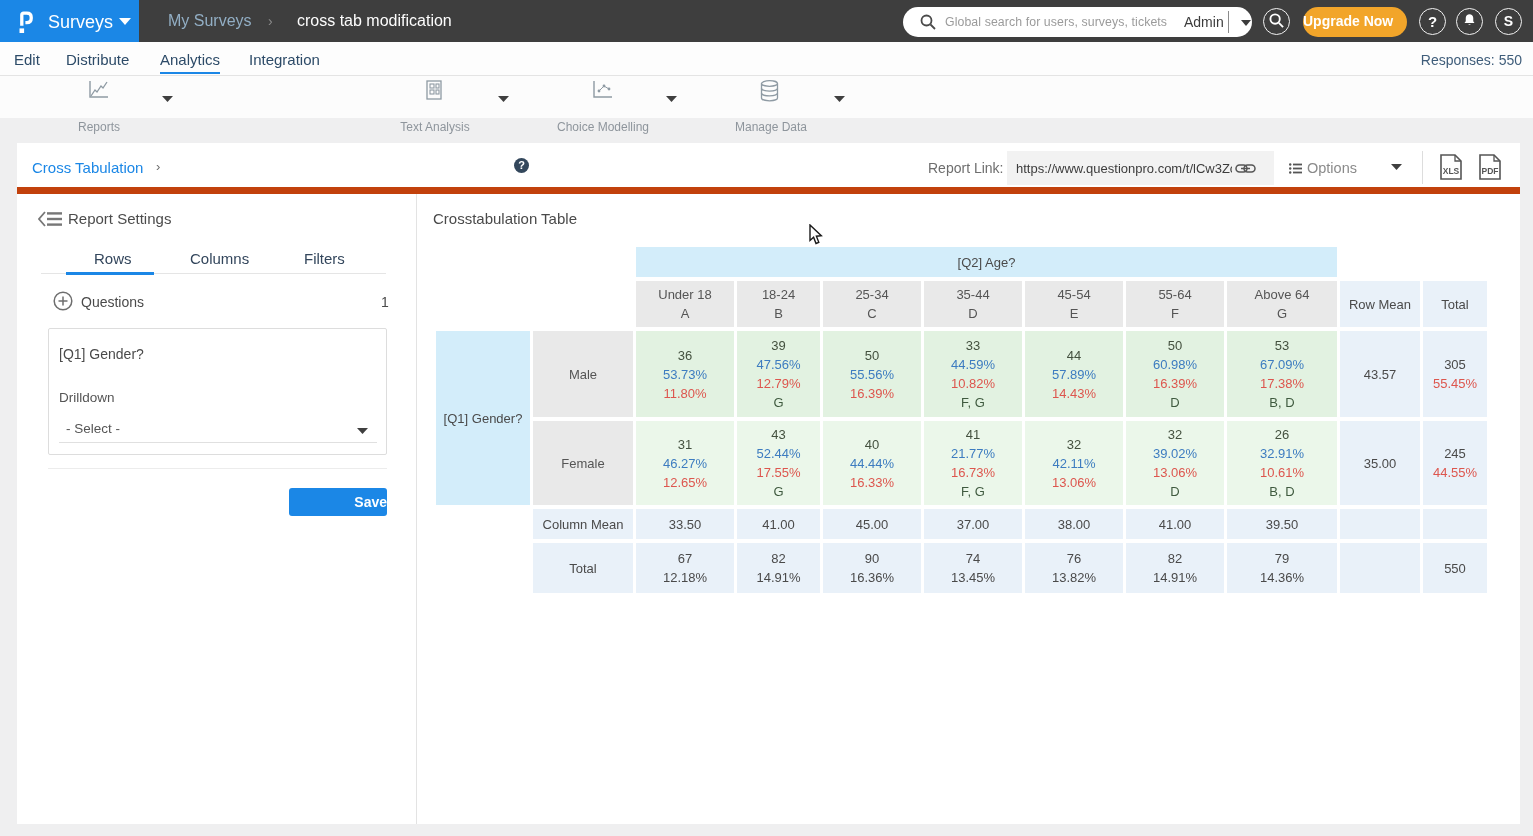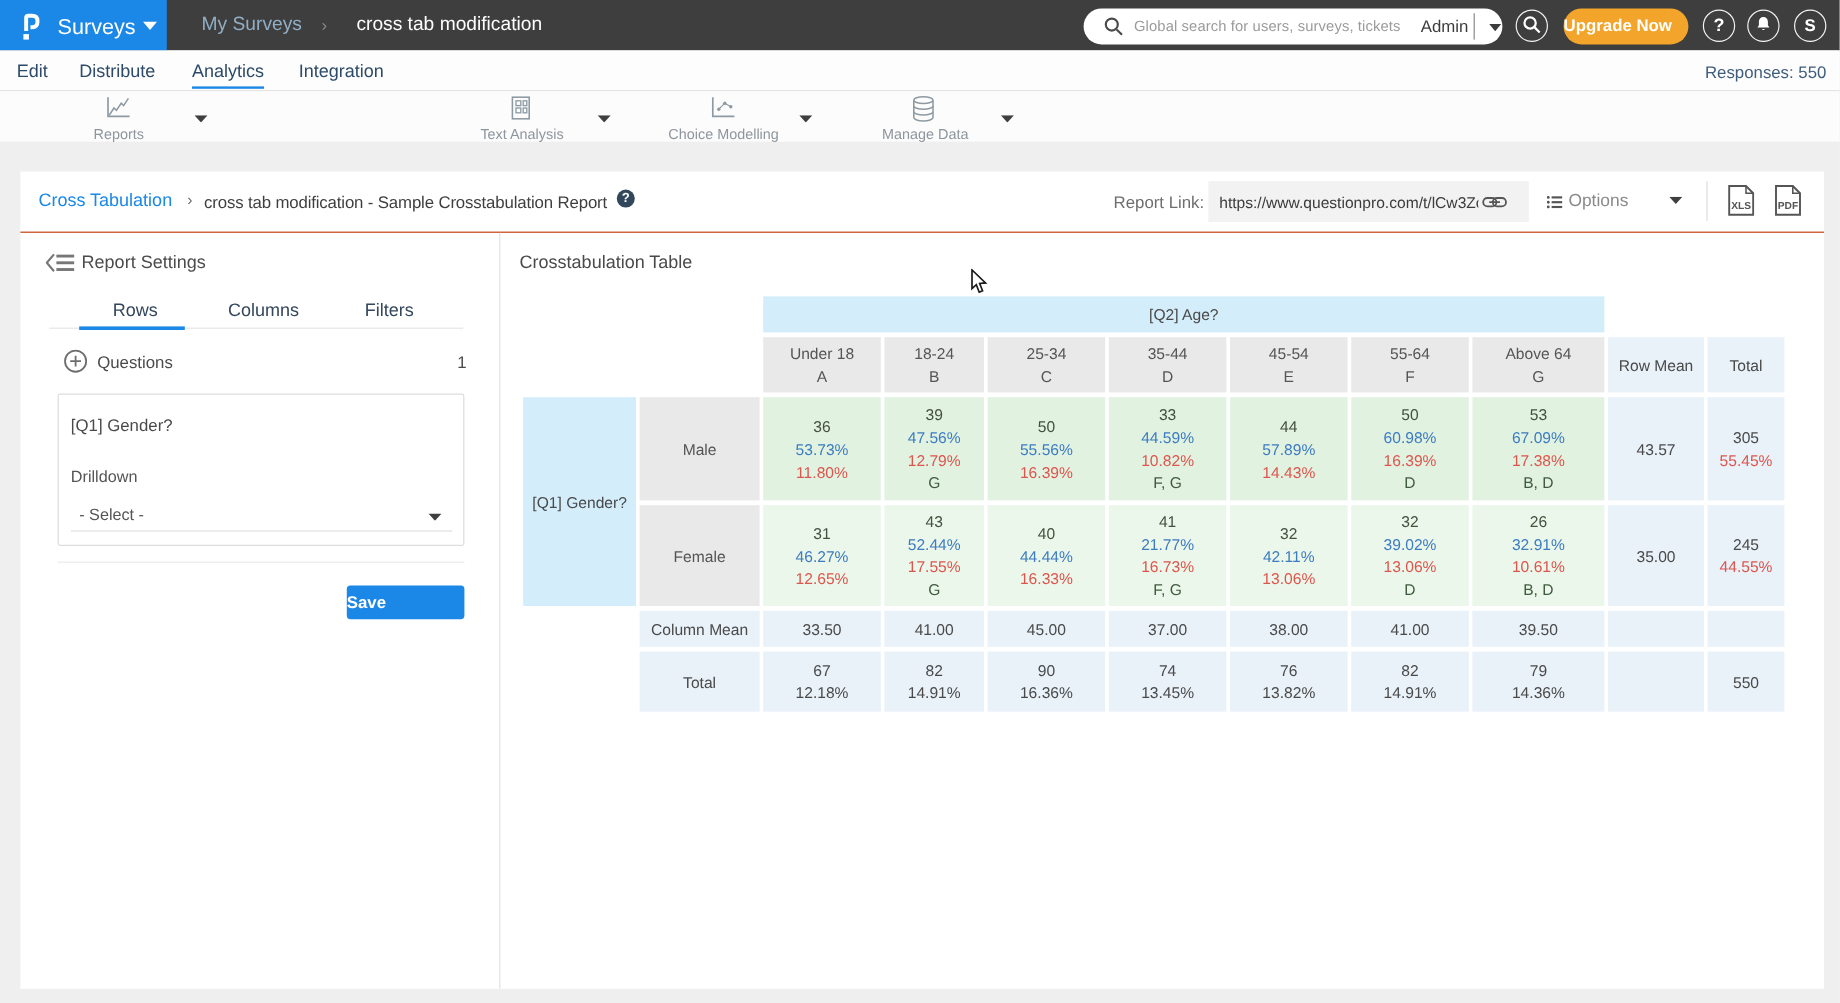--- a/index.html
+++ b/index.html
@@ -22,27 +22,27 @@
 
 
 #nav2 { position:absolute; left:0; top:42px; width:1533px; height:34px; background:#fdfdfd; border-bottom:1px solid #e4e4e4; }
 #nav2 .item { position:absolute; top:9px; font-size:15px; color:#2d4b68; }
 #nav2 .resp { position:absolute; right:11px; top:10px; font-size:14px; color:#3f5d7a; }
 
 
 #tabbar { position:absolute; left:0; top:76px; width:1533px; height:42px; background:#fcfcfc; }
 .tab { position:absolute; top:0; width:168px; height:42px; }
 .tab.active { background:#e9e9e9; }
-.tab .lbl { position:absolute; top:29px; width:100%; text-align:center; font-size:12px; color:#8e959c; }
+.tab .lbl { position:absolute; top:44px; width:100%; text-align:center; font-size:12px; color:#8e959c; }
 .tab svg.icn { position:absolute; left:50%; margin-left:-11px; top:4px; }
 .tab svg.tcaret { position:absolute; right:10px; top:20px; }
 
 
 #card { position:absolute; left:17px; top:143px; width:1503px; height:681px; background:#fff; }
-#bcrow { position:absolute; left:0; top:0; width:1503px; height:51px; border-bottom:1px solid #c2410c; }
+#bcrow { position:absolute; left:0; top:0; width:1503px; height:51px; border-bottom:7px solid #c2410c; }
 #bcrow .bc-link { position:absolute; left:15px; top:16px; font-size:15px; color:#1b87e6; }
 #bcrow .bc-sep { position:absolute; left:139px; top:16px; font-size:13px; color:#6b6b6b; }
 #bcrow .bc-txt { position:absolute; left:153px; top:17px; font-size:14px; color:#3f3f3f; letter-spacing:-0.12px; }
 #bcrow .help { position:absolute; left:497px; top:15px; width:15px; height:15px; border-radius:50%; background:#33475c; color:#fff; font-size:11px; font-weight:bold; text-align:center; line-height:15px; }
 #bcrow .rl-lbl { position:absolute; left:911px; top:17px; font-size:14px; color:#6e6e6e; }
 #bcrow .rl-input { position:absolute; left:990px; top:8px; width:267px; height:34px; background:#f2f2f2; }
 #bcrow .rl-url { position:absolute; left:9px; top:10px; font-size:13px; color:#3c3c3c; white-space:nowrap; overflow:hidden; width:216px; }
 #bcrow .opt { position:absolute; left:1290px; top:17px; font-size:14.5px; color:#8a8a8a; }
 #bcrow .vdiv { position:absolute; left:1405px; top:8px; width:1px; height:33px; background:#ddd; }
 
@@ -52,21 +52,21 @@
 #ltab-line { position:absolute; left:24px; top:130px; width:345px; height:1px; background:#e5e5e5; }
 #ltab-active { position:absolute; left:49px; top:129px; width:88px; height:3px; background:#1b87e6; }
 #q-label { position:absolute; left:64px; top:151px; font-size:14px; color:#4a4a4a; }
 #q-count { position:absolute; left:364px; top:151px; font-size:14px; color:#4a4a4a; }
 #q-box { position:absolute; left:31px; top:185px; width:339px; height:127px; border:1px solid #ddd; border-radius:2px; }
 #q-box .q1 { position:absolute; left:10px; top:17px; font-size:14px; color:#4a4a4a; }
 #q-box .dd { position:absolute; left:10px; top:61px; font-size:13.5px; color:#555; }
 #q-box .sel { position:absolute; left:17px; top:92px; font-size:13.5px; color:#555; }
 #q-box .selline { position:absolute; left:10px; top:113px; width:318px; height:1px; background:#e0e0e0; }
 #lp-line { position:absolute; left:31px; top:325px; width:339px; height:1px; background:#ececec; }
-#savebtn { position:absolute; left:272px; top:345px; width:98px; height:28px; background:#1b87e6; border-radius:3px; color:#fff; font-size:14px; font-weight:bold; text-align:left; line-height:28px; }
+#savebtn { position:absolute; left:272px; top:345px; width:98px; height:28px; background:#1b87e6; border-radius:3px; color:#fff; font-size:14px; font-weight:bold; text-align:right; line-height:28px; }
 
 #ct-title { position:absolute; left:416px; top:67px; font-size:15px; color:#4a4a4a; }
 
 
 #xtab { position:absolute; left:416px; top:100px; border-collapse:separate; border-spacing:3px 4px; font-size:13px; color:#4a4a4a; }
 #xtab td { text-align:center; vertical-align:middle; padding:0; line-height:19px; }
 td.hblue { background:#d3edfa; }
 td.hgray { background:#e9e9e9; color:#555; }
 td.lblue { background:#e9f1f9; }
 td.gm { background:#e2f2e1; color:#44513f; }
@@ -175,21 +175,20 @@
     <svg class="tcaret" width="11" height="6" viewBox="0 0 11 6">
         <path d="M0 0 L11 0 L5.5 6 Z" fill="#3f3f3f"></path>
       </svg>
   </div>
 </div>
 
 <div id="card">
   <div id="bcrow">
     <span class="bc-link">Cross Tabulation</span>
     <span class="bc-sep">›</span>
-    <span class="bc-txt">cross tab modification - Sample Crosstabulation Report</span>
     <div class="help">?</div>
     <span class="rl-lbl">Report Link:</span>
     <div class="rl-input">
         <span class="rl-url">https://www.questionpro.com/t/lCw3Zc</span>
       <svg width="21" height="13" viewBox="0 0 21 13" style="position:absolute;left:228px;top:11px">
           <rect x="1" y="3" width="11" height="7" rx="3.5" fill="none" stroke="#555" stroke-width="1.5"></rect>
           <rect x="9" y="3" width="11" height="7" rx="3.5" fill="none" stroke="#555" stroke-width="1.5"></rect>
           <line x1="6" y1="6.5" x2="15" y2="6.5" stroke="#555" stroke-width="1.5"></line>
         </svg>
     </div>

